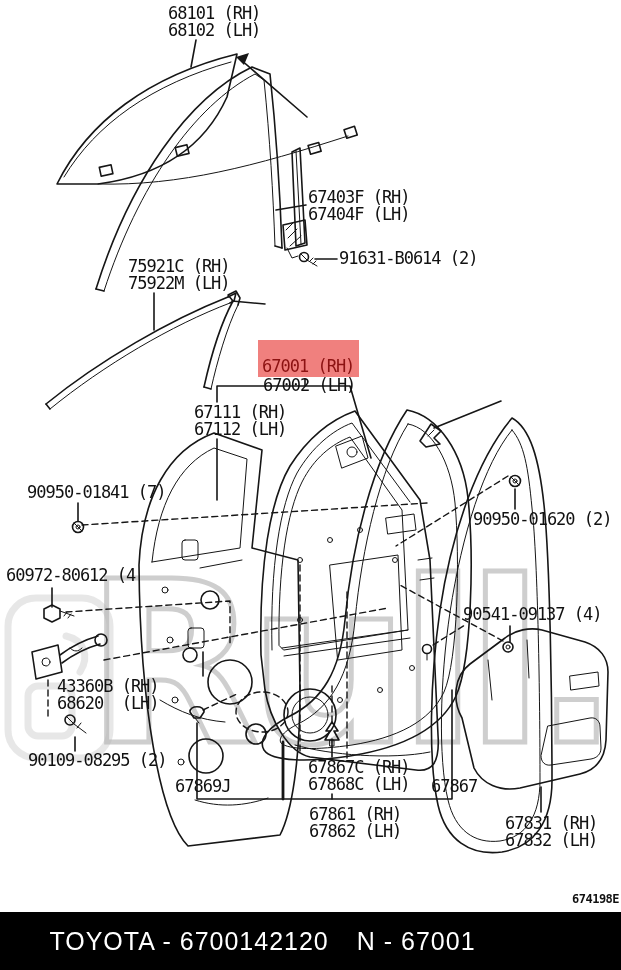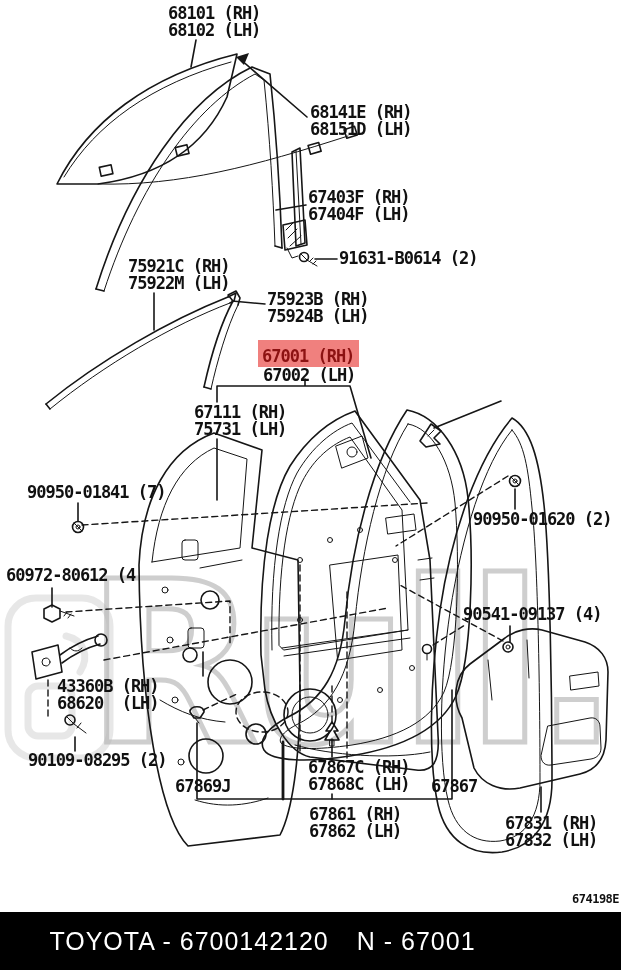--- a/index.html
+++ b/index.html
@@ -1,22 +1,22 @@
 <!DOCTYPE html>
 <html><head>
 <meta charset="utf-8">
 <style>
   html,body{margin:0;padding:0;background:#fff;}
   #page{position:relative;width:621px;height:970px;background:#ffffff;overflow:hidden;
         font-family:"DejaVu Sans Mono", monospace;}
   
-  .lbl{position:absolute;z-index:3;font-weight:bold;font-size:17px;line-height:17px;
+  .lbl{position:absolute;z-index:3;font-weight:normal;font-size:17px;line-height:17px;
        letter-spacing:-1px;color:#111;white-space:pre;}
   .lbl span{display:block;}
-  .hl{background:#f0807e;color:#8c1212;padding:8px 5px 2px 4px;margin-left:-5px;display:inline-block;}
+  .hl{background:#f0807e;color:#8c1212;padding:18px 5px 2px 4px;margin-left:-5px;display:inline-block;}
   .code{position:absolute;z-index:3;font-weight:bold;font-size:12px;letter-spacing:-0.5px;color:#111;}
   
   .watermark{position:absolute;left:86px;top:552px;z-index:1;
        font-family:"DejaVu Sans", sans-serif;font-weight:bold;font-size:225px;line-height:225px;
        color:transparent;-webkit-text-stroke:5px rgba(165,165,165,0.55);letter-spacing:-10px;
        white-space:nowrap;}
   
   .footer{position:absolute;left:0;top:912px;width:621px;height:58px;background:#000000;z-index:4;
        display:flex;align-items:center;justify-content:center;}
   .footer-text{display:flex;gap:28px;transform:translateX(-48px);color:#ffffff;
@@ -221,27 +221,25 @@
     </g>
 
     <g>
       <path d="M 197 723 L 197 799 L 452 799 L 452 690"></path>
       <path class="thick" d="M 283 742 L 283 799"></path>
       <path d="M 332 739 L 332 757 M 332 794 L 332 799"></path>
     </g>
   </svg>
 
   <div class="lbl" style="left:168px;top:5px"><span>68101 (RH)</span><span>68102 (LH)</span></div>
-  <div class="lbl" style="left:310px;top:104px"><span>68141E (RH)</span><span>68151D (LH)</span></div>
   <div class="lbl" style="left:308px;top:189px"><span>67403F (RH)</span><span>67404F (LH)</span></div>
   <div class="lbl" style="left:339px;top:250px"><span>91631-B0614 (2)</span></div>
   <div class="lbl" style="left:128px;top:258px"><span>75921C (RH)</span><span>75922M (LH)</span></div>
-  <div class="lbl" style="left:267px;top:291px"><span>75923B (RH)</span><span>75924B (LH)</span></div>
   <div class="lbl" style="left:263px;top:340px"><span class="hl">67001 (RH)</span><span>67002 (LH)</span></div>
-  <div class="lbl" style="left:194px;top:404px"><span>67111 (RH)</span><span>75731 (LH)</span></div>
+  <div class="lbl" style="left:194px;top:404px"><span>67111 (RH)</span><span>67112 (LH)</span></div>
   <div class="lbl" style="left:27px;top:484px"><span>90950-01841 (7)</span></div>
   <div class="lbl" style="left:473px;top:511px"><span>90950-01620 (2)</span></div>
   <div class="lbl" style="left:6px;top:567px"><span>60972-80612 (4</span></div>
   <div class="lbl" style="left:463px;top:606px"><span>90541-09137 (4)</span></div>
   <div class="lbl" style="left:57px;top:678px"><span>43360B (RH)</span><span>68620  (LH)</span></div>
   <div class="lbl" style="left:28px;top:752px"><span>90109-08295 (2)</span></div>
   <div class="lbl" style="left:175px;top:778px"><span>67869J</span></div>
   <div class="lbl" style="left:308px;top:759px"><span>67867C (RH)</span><span>67868C (LH)</span></div>
   <div class="lbl" style="left:431px;top:778px"><span>67867</span></div>
   <div class="lbl" style="left:309px;top:806px"><span>67861 (RH)</span><span>67862 (LH)</span></div>

